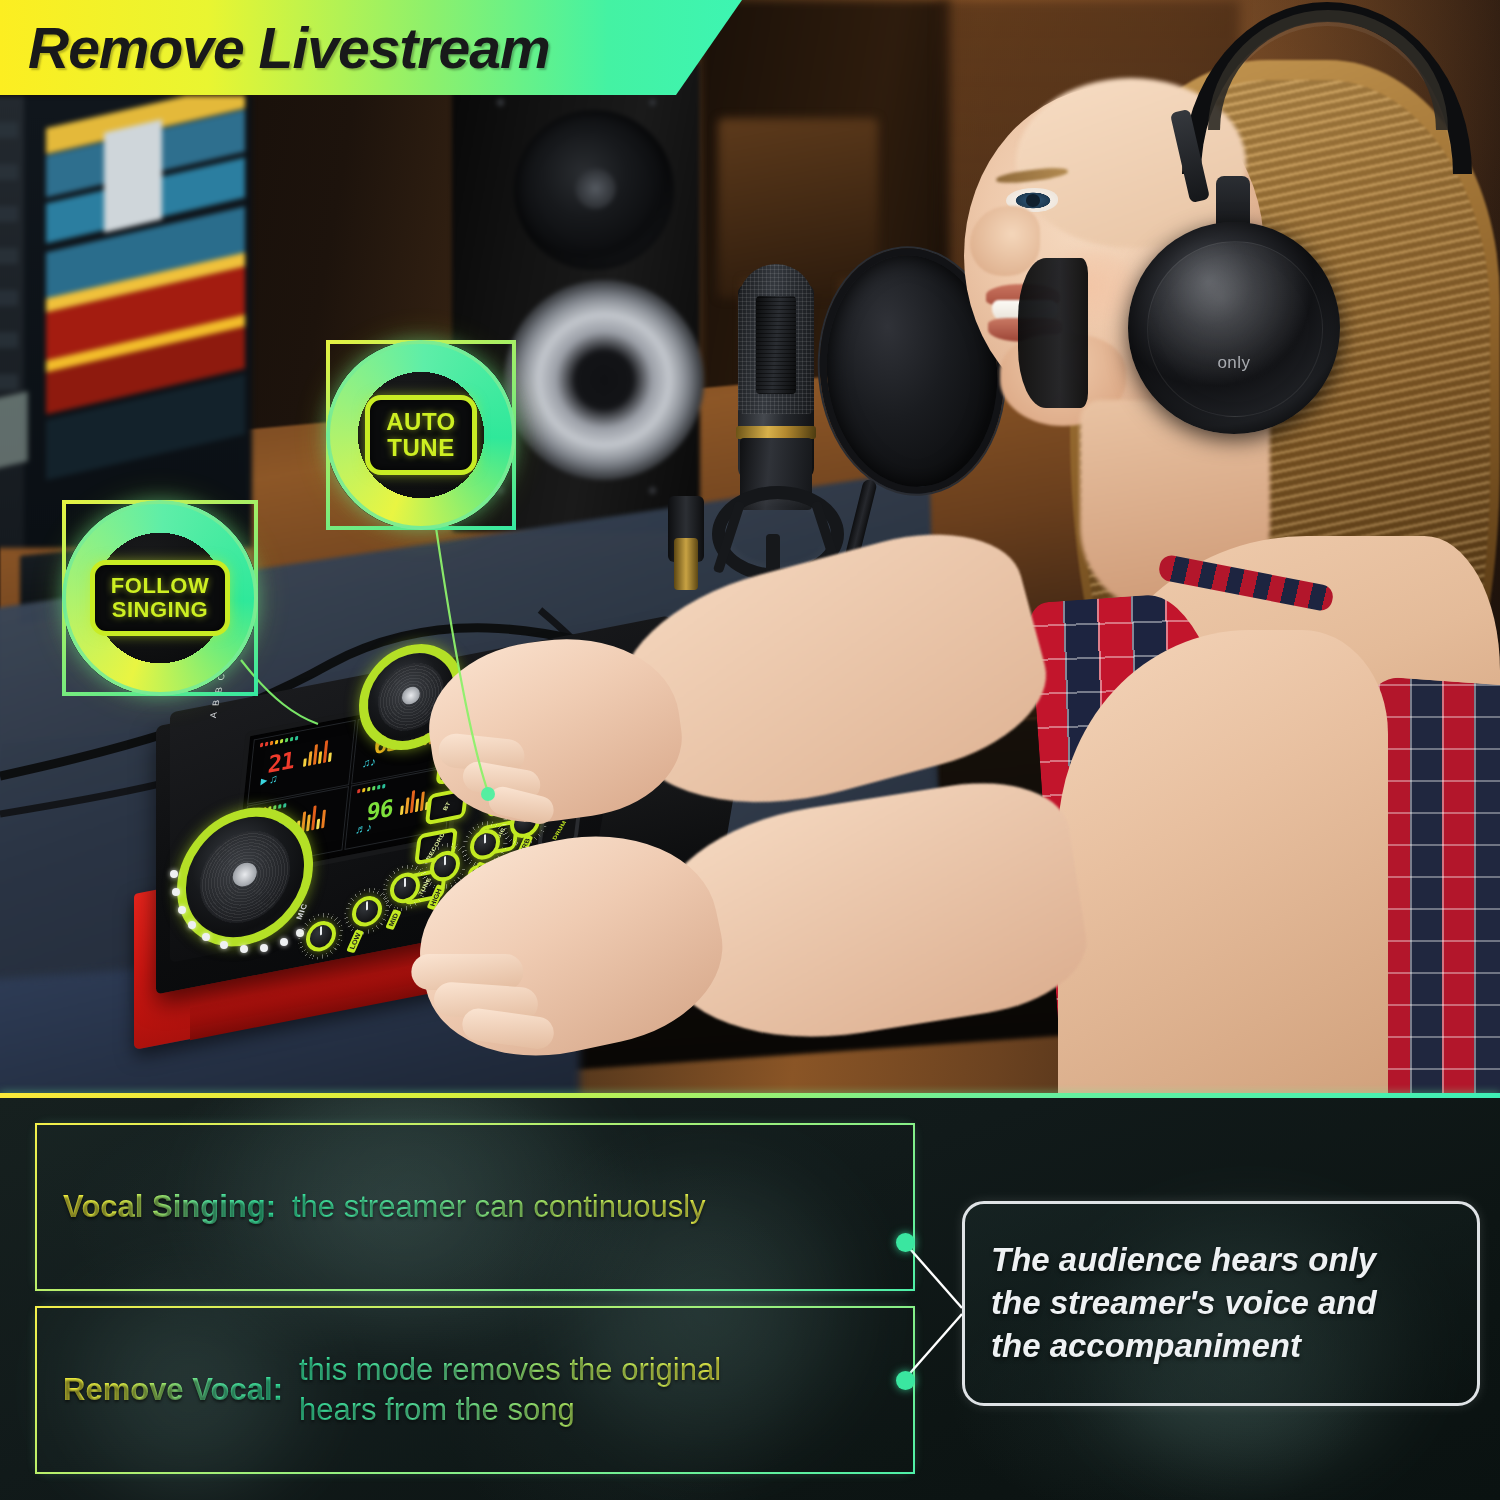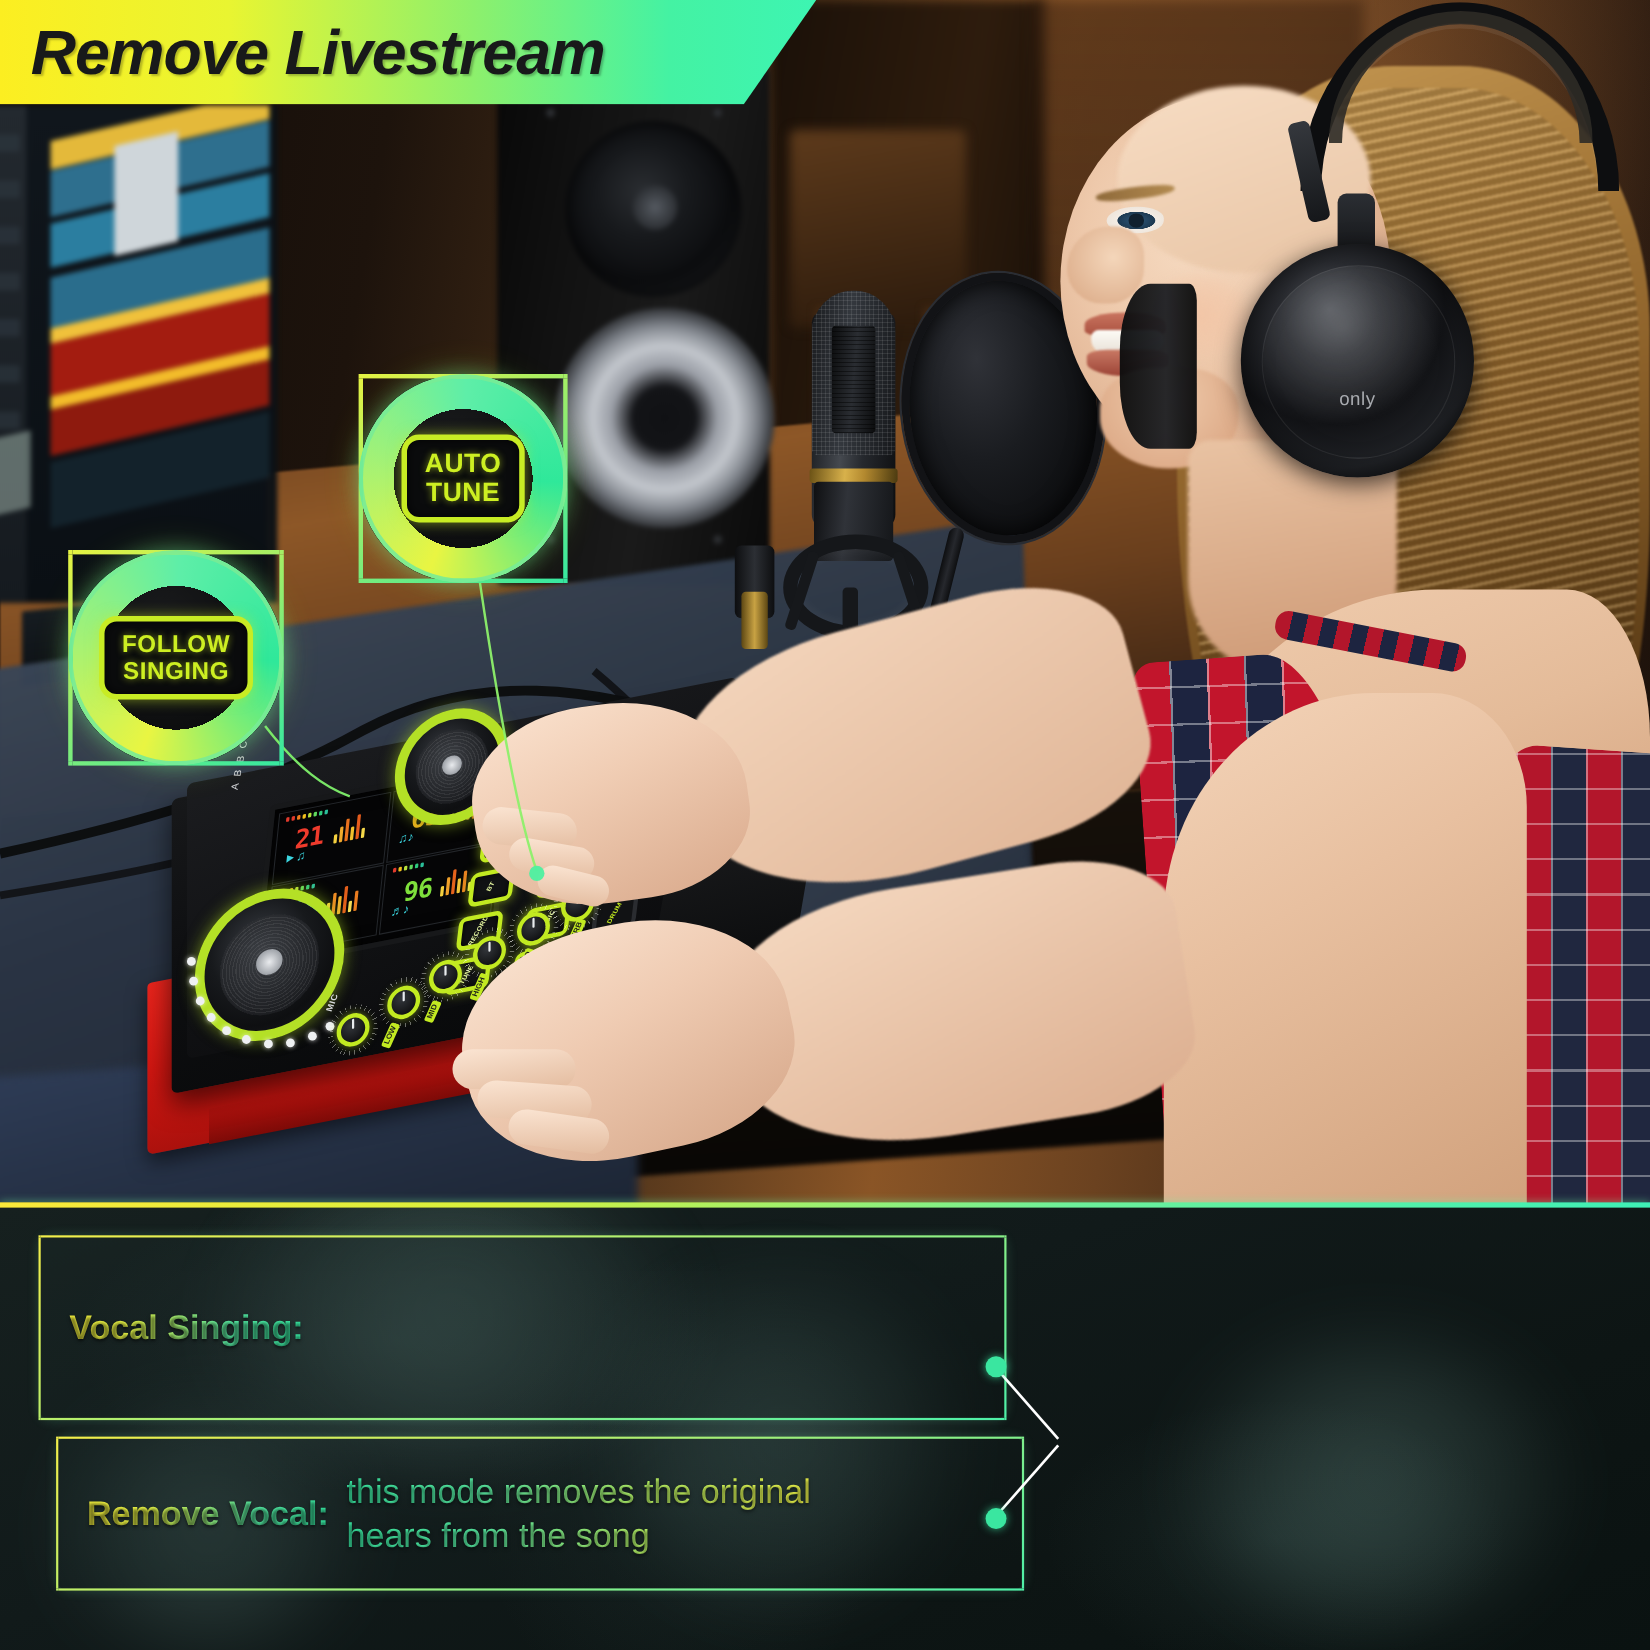--- a/index.html
+++ b/index.html
@@ -960,32 +960,40 @@
   <div class="bottom">
     <div class="bottom-smoke" style="left:200px;top:-40px;width:420px;height:280px;"></div>
     <div class="bottom-smoke" style="left:560px;top:60px;width:300px;height:300px;"></div>
     <div class="bottom-smoke" style="left:1080px;top:120px;width:340px;height:260px;"></div>
     <div class="bottom-smoke" style="left:60px;top:180px;width:260px;height:220px;"></div>
   </div>
 
   <div class="info-box" style="left:35px;top:1123px;width:880px;height:168px;padding:0 26px;">
     <div class="info-label">Vocal Singing:</div>
     <div style="margin-left:16px;">
+      <div class="info-desc">the streamer can continuously</div>
     </div>
   </div>
 
-  <div class="info-box" style="left:51px;top:1306px;width:880px;height:140px;padding:0 26px;">
+  <div class="info-box" style="left:35px;top:1306px;width:880px;height:168px;padding:0 26px;">
     <div class="info-label">Remove Vocal:</div>
     <div style="margin-left:16px;">
       <div class="info-desc">this mode removes the original</div>
       <div class="info-desc">hears from the song</div>
     </div>
   </div>
 
   <svg class="connector" viewBox="0 0 110 160">
     <path d="M24,12 L82,78" stroke="#ffffff" stroke-width="2.4" fill="none"></path>
     <path d="M24,150 L82,84" stroke="#ffffff" stroke-width="2.4" fill="none"></path>
   </svg>
   <div class="dot" style="left:896px;top:1233px;"></div>
   <div class="dot" style="left:896px;top:1371px;"></div>
 
+  <div class="note-box">
+    <div>
+      <div class="note-text">The audience hears only</div>
+      <div class="note-text">the streamer's voice and</div>
+      <div class="note-text">the accompaniment</div>
+    </div>
+  </div>
 
 </div>
 
 </body></html>

